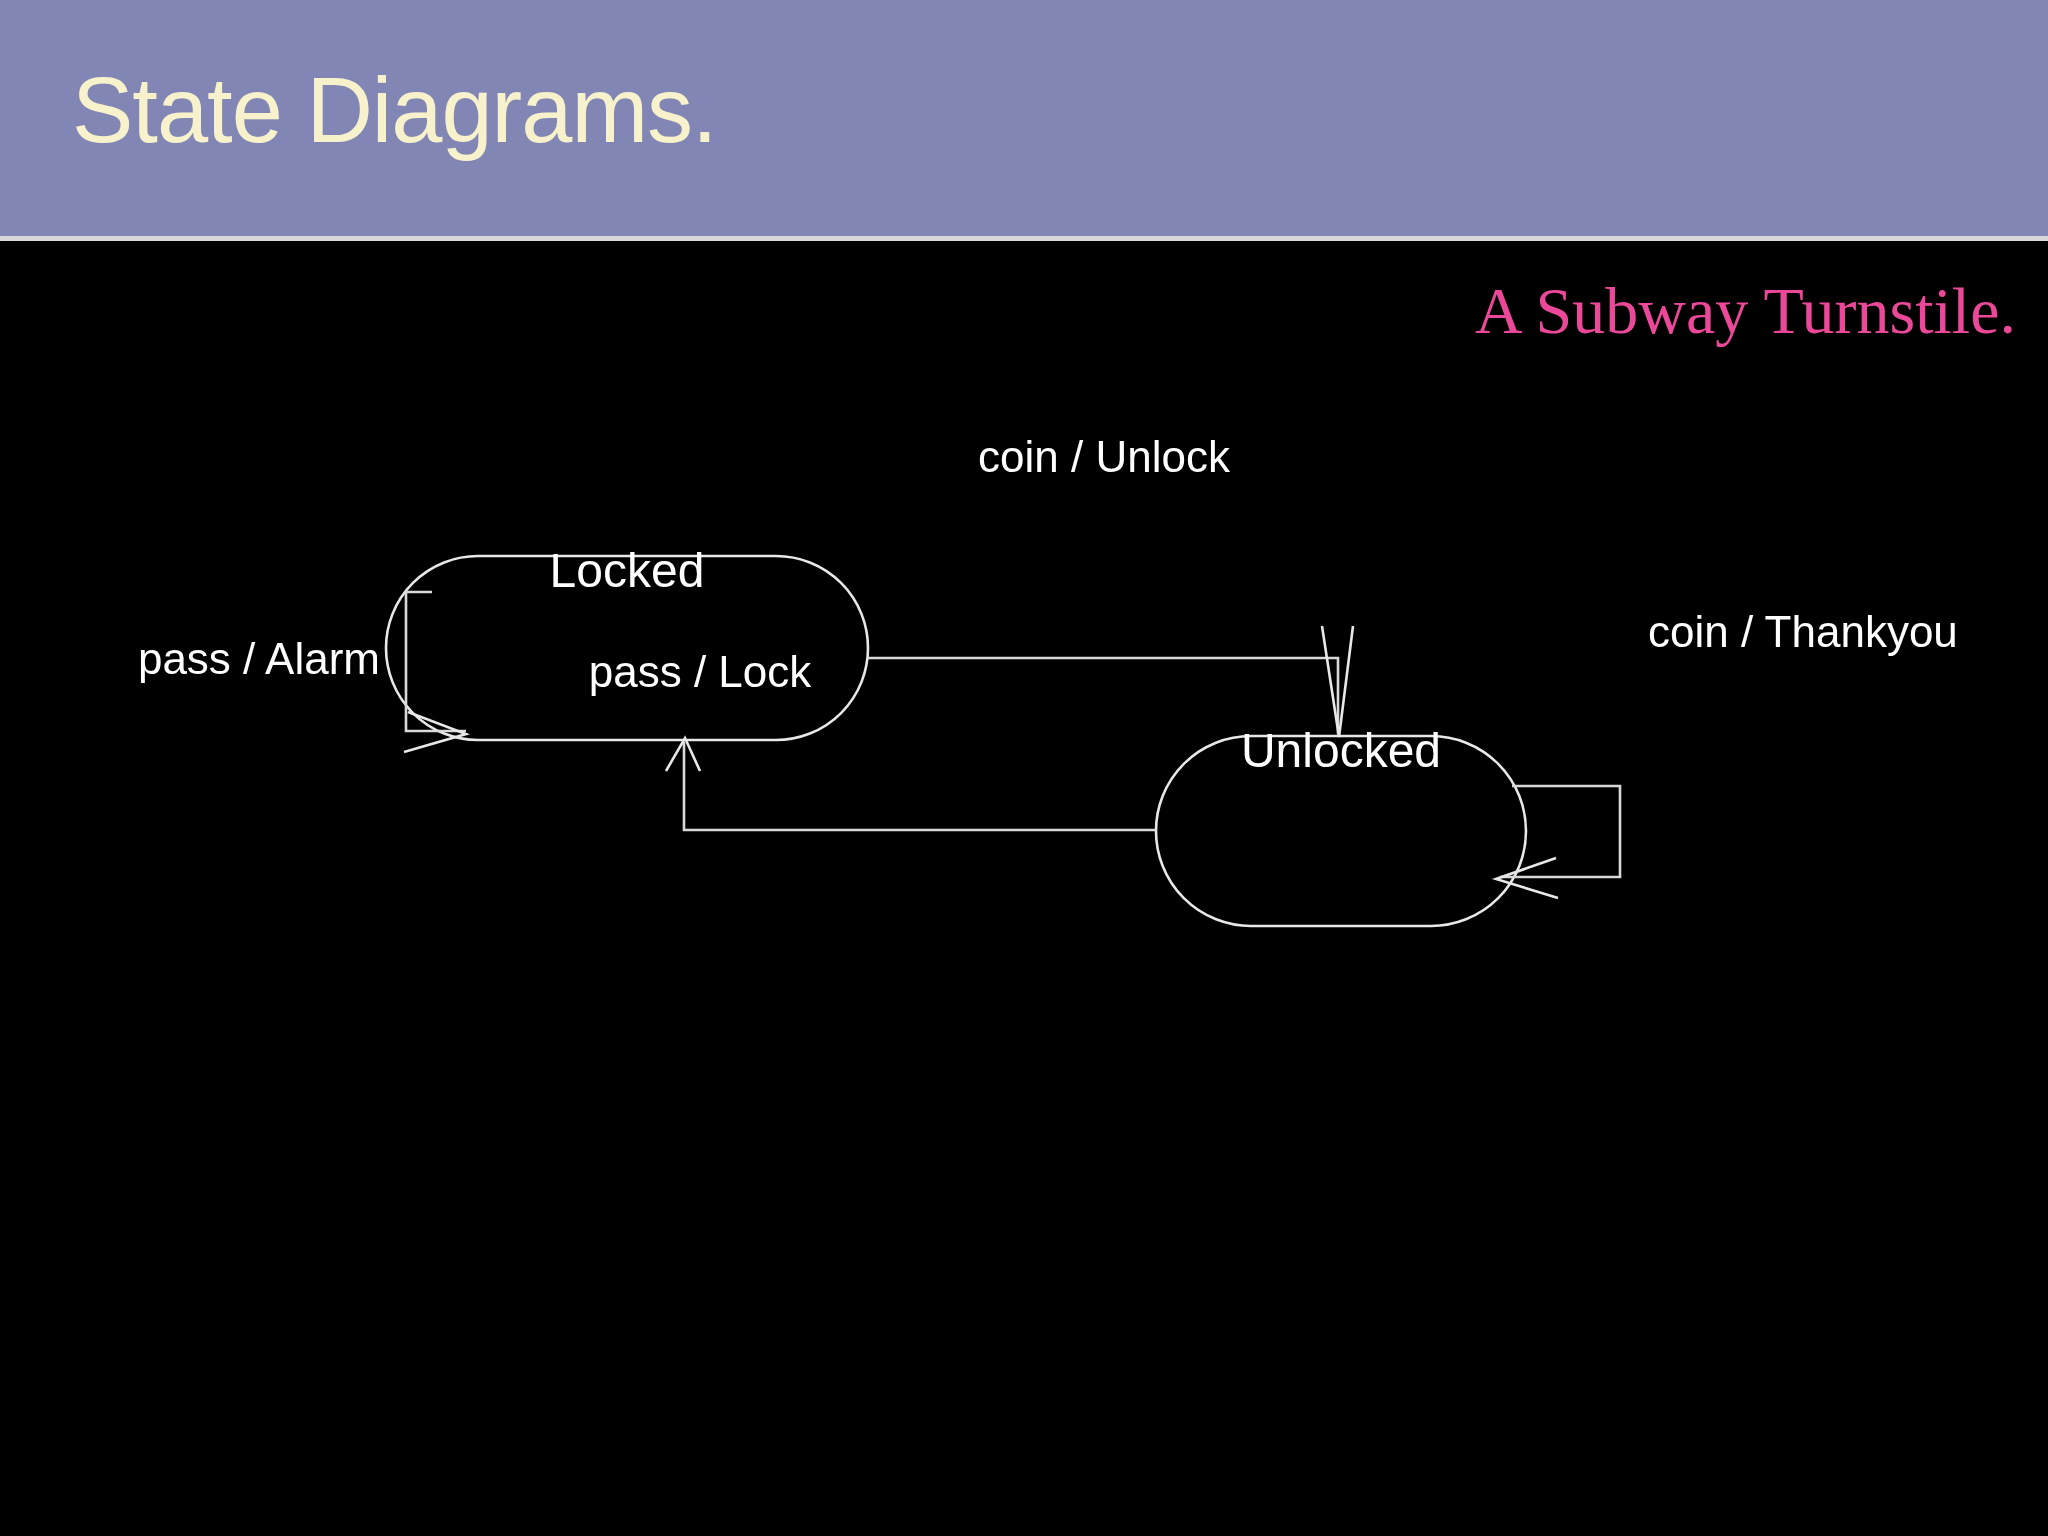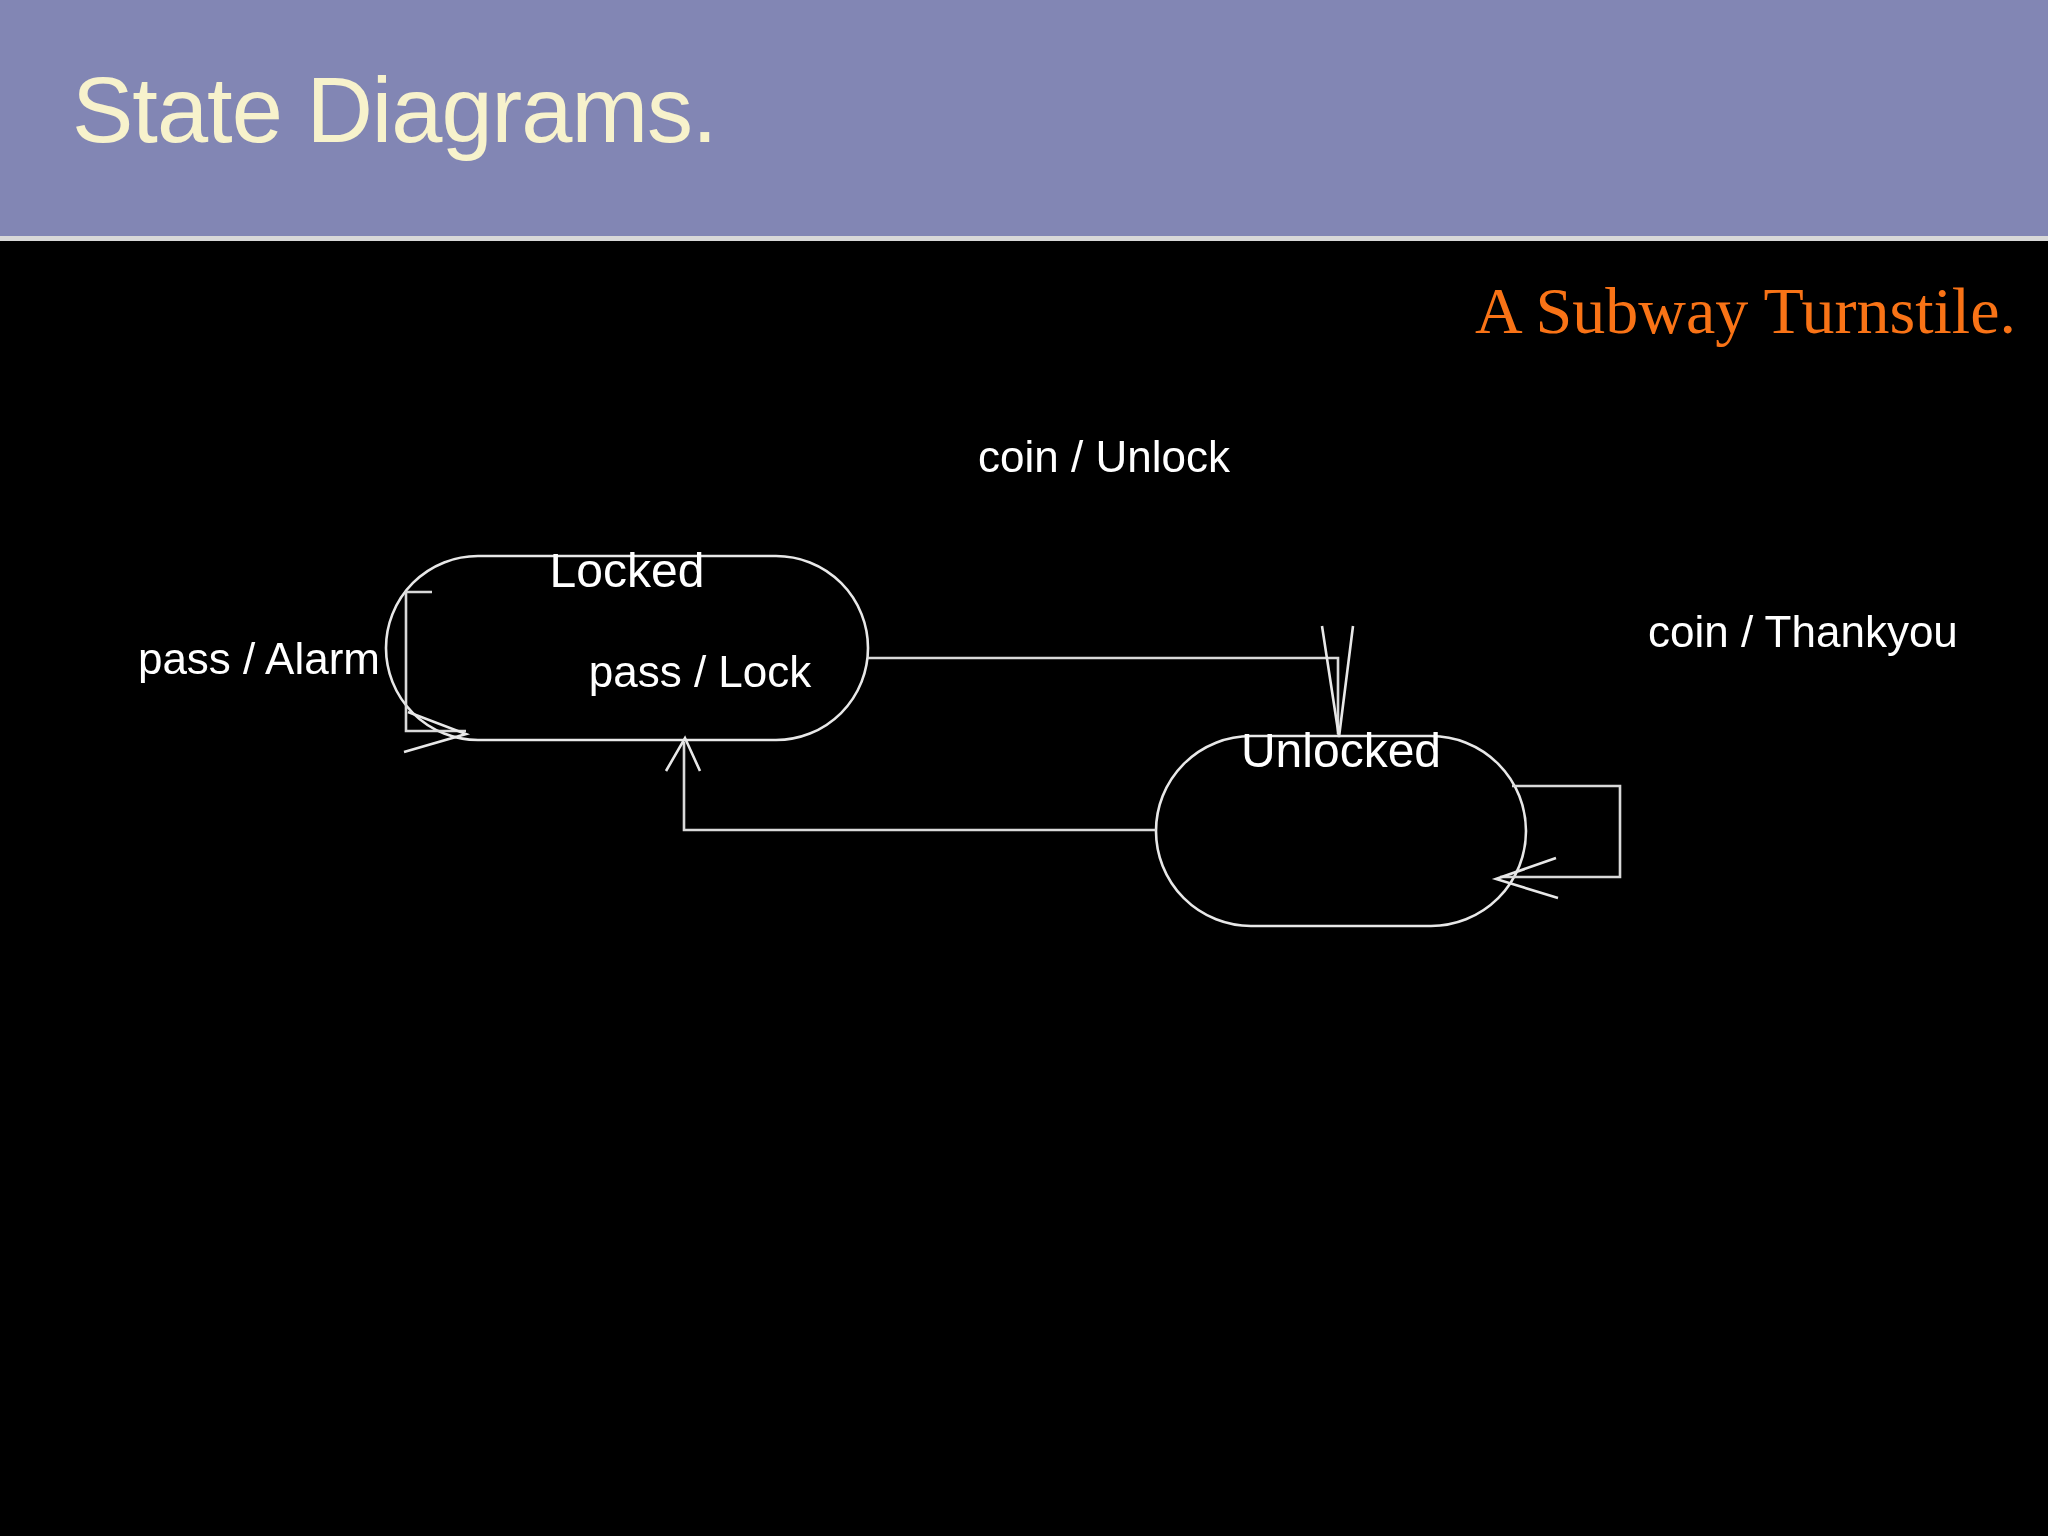--- a/index.html
+++ b/index.html
@@ -46,21 +46,21 @@
   }
 
   
   #subtitle {
     position: absolute;
     right: 32px;
     top: 278px;
     font-family: "Liberation Serif", serif;
     font-size: 66px;
     line-height: 1.0;
-    color: #f97316;
+    color: #ec4899;
     white-space: nowrap;
   }
 
   
   #diagram {
     position: absolute;
     left: 0;
     top: 330px;
     width: 2048px;
     height: 700px;

